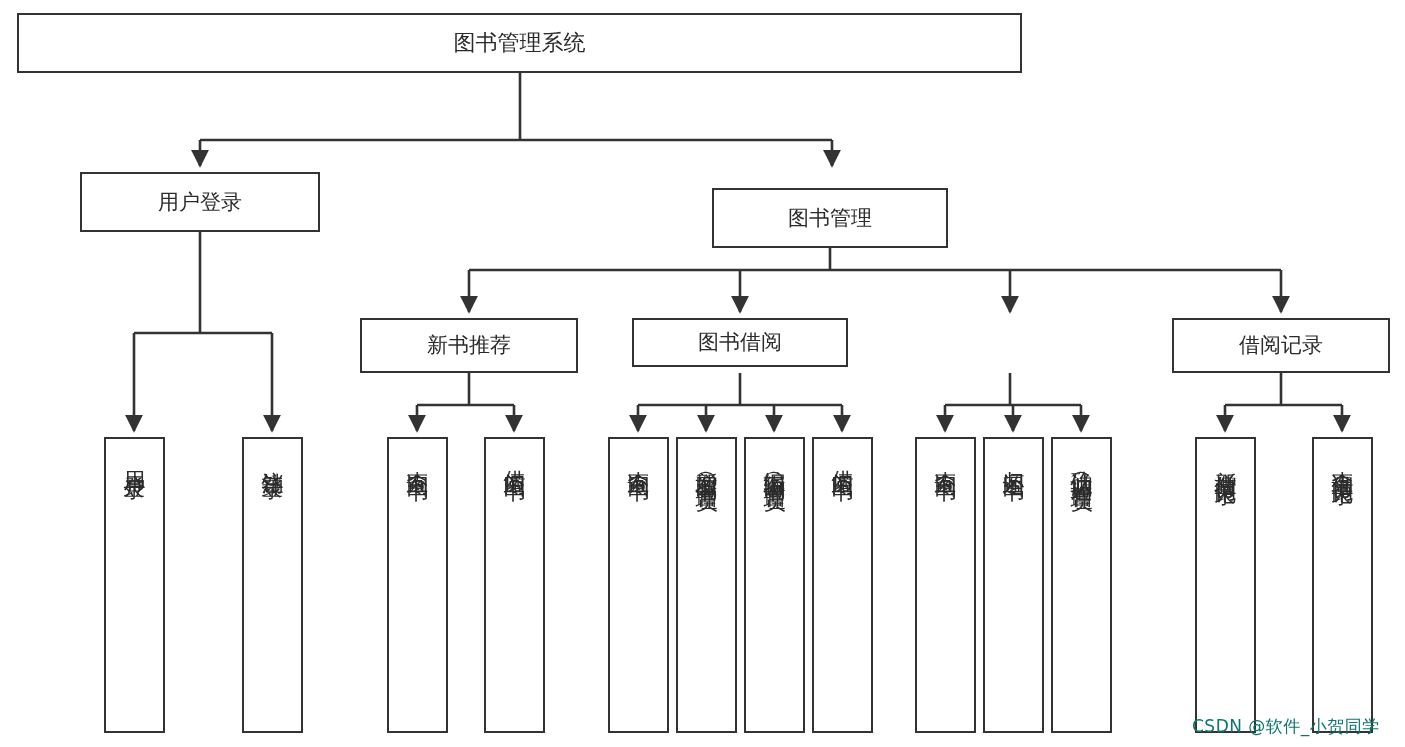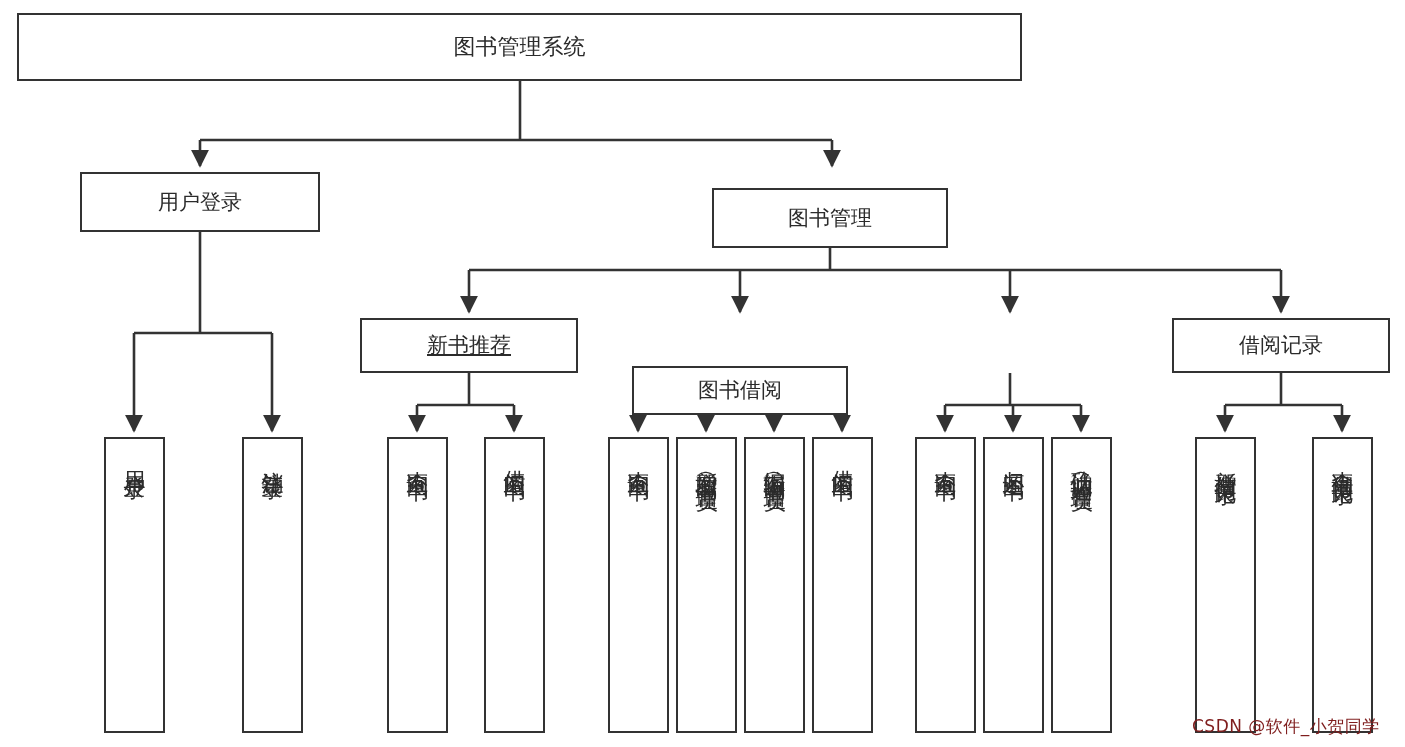--- a/index.html
+++ b/index.html
@@ -53,21 +53,21 @@
   .node.vert .label {
     writing-mode: vertical-rl;
     text-orientation: upright;
     font-size: 22px;
     letter-spacing: 3px;
     line-height: 1.0;
   }
   .watermark {
     position: absolute;
     font-size: 17px;
-    color: #7f1d1d;
+    color: #0f766e;
     white-space: nowrap;
     letter-spacing: 0.5px;
   }
 </style>
 </head>
 <body>
 
 <div id="canvas">
 
   <svg class="edges" viewBox="0 0 1405 747" xmlns="http://www.w3.org/2000/svg">
@@ -113,35 +113,35 @@
       <path d="M 1013 405 L 1013 431" marker-end="url(#arrow)"></path>
       <path d="M 1081 405 L 1081 431" marker-end="url(#arrow)"></path>
 
       <path d="M 1281 373 L 1281 405"></path>
       <path d="M 1225 405 L 1342 405"></path>
       <path d="M 1225 405 L 1225 431" marker-end="url(#arrow)"></path>
       <path d="M 1342 405 L 1342 431" marker-end="url(#arrow)"></path>
     </g>
   </svg>
 
-  <div class="node root horiz" style="left:17px; top:13px; width:1005px; height:68px;">
+  <div class="node root horiz" style="left:17px; top:13px; width:1005px; height:60px;">
     <span class="label">图书管理系统</span>
   </div>
 
   <div class="node horiz" style="left:80px; top:172px; width:240px; height:60px;">
     <span class="label">用户登录</span>
   </div>
   <div class="node horiz" style="left:712px; top:188px; width:236px; height:60px;">
     <span class="label">图书管理</span>
   </div>
 
-  <div class="node horiz" style="left:360px; top:318px; width:218px; height:55px;text-decoration:underline;">
+  <div class="node horiz" style="left:360px; top:318px; width:218px; height:55px;">
     <span class="label">新书推荐</span>
   </div>
-  <div class="node horiz" style="left:632px; top:318px; width:216px; height:49px;margin-top:48px;">
+  <div class="node horiz" style="left:632px; top:318px; width:216px; height:49px;">
     <span class="label">图书借阅</span>
   </div>
   <div class="node horiz" style="left:1172px; top:318px; width:218px; height:55px;">
     <span class="label">借阅记录</span>
   </div>
 
   <div class="node vert" style="left:104px; top:437px; width:61px; height:296px;">
     <span class="label">用户登录</span>
   </div>
   <div class="node vert" style="left:242px; top:437px; width:61px; height:296px;">

